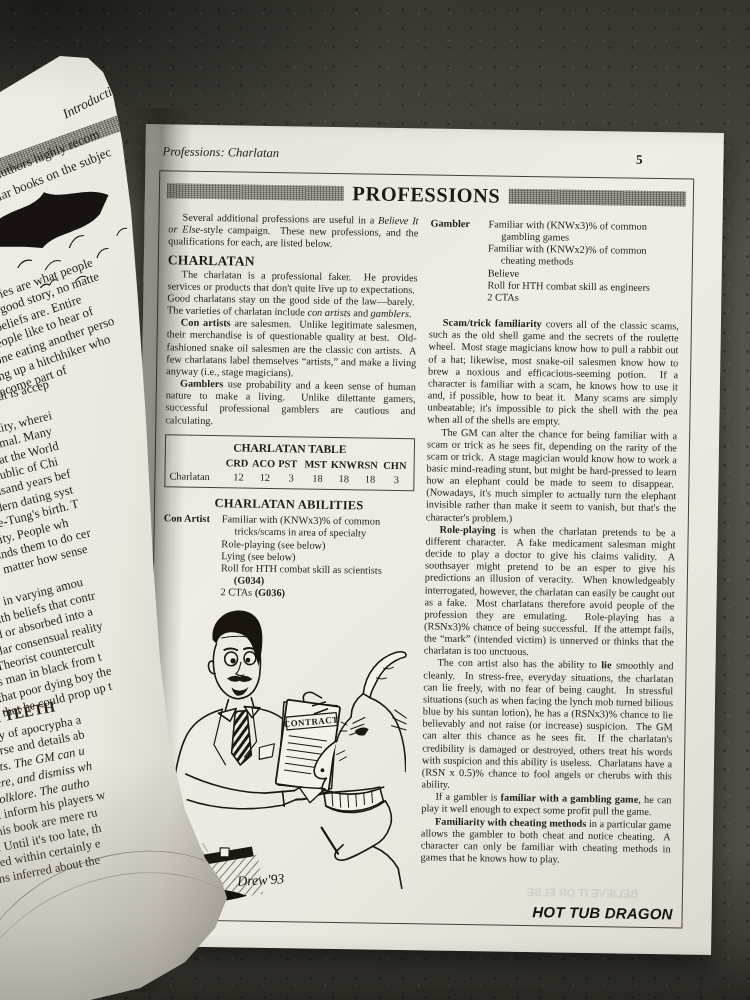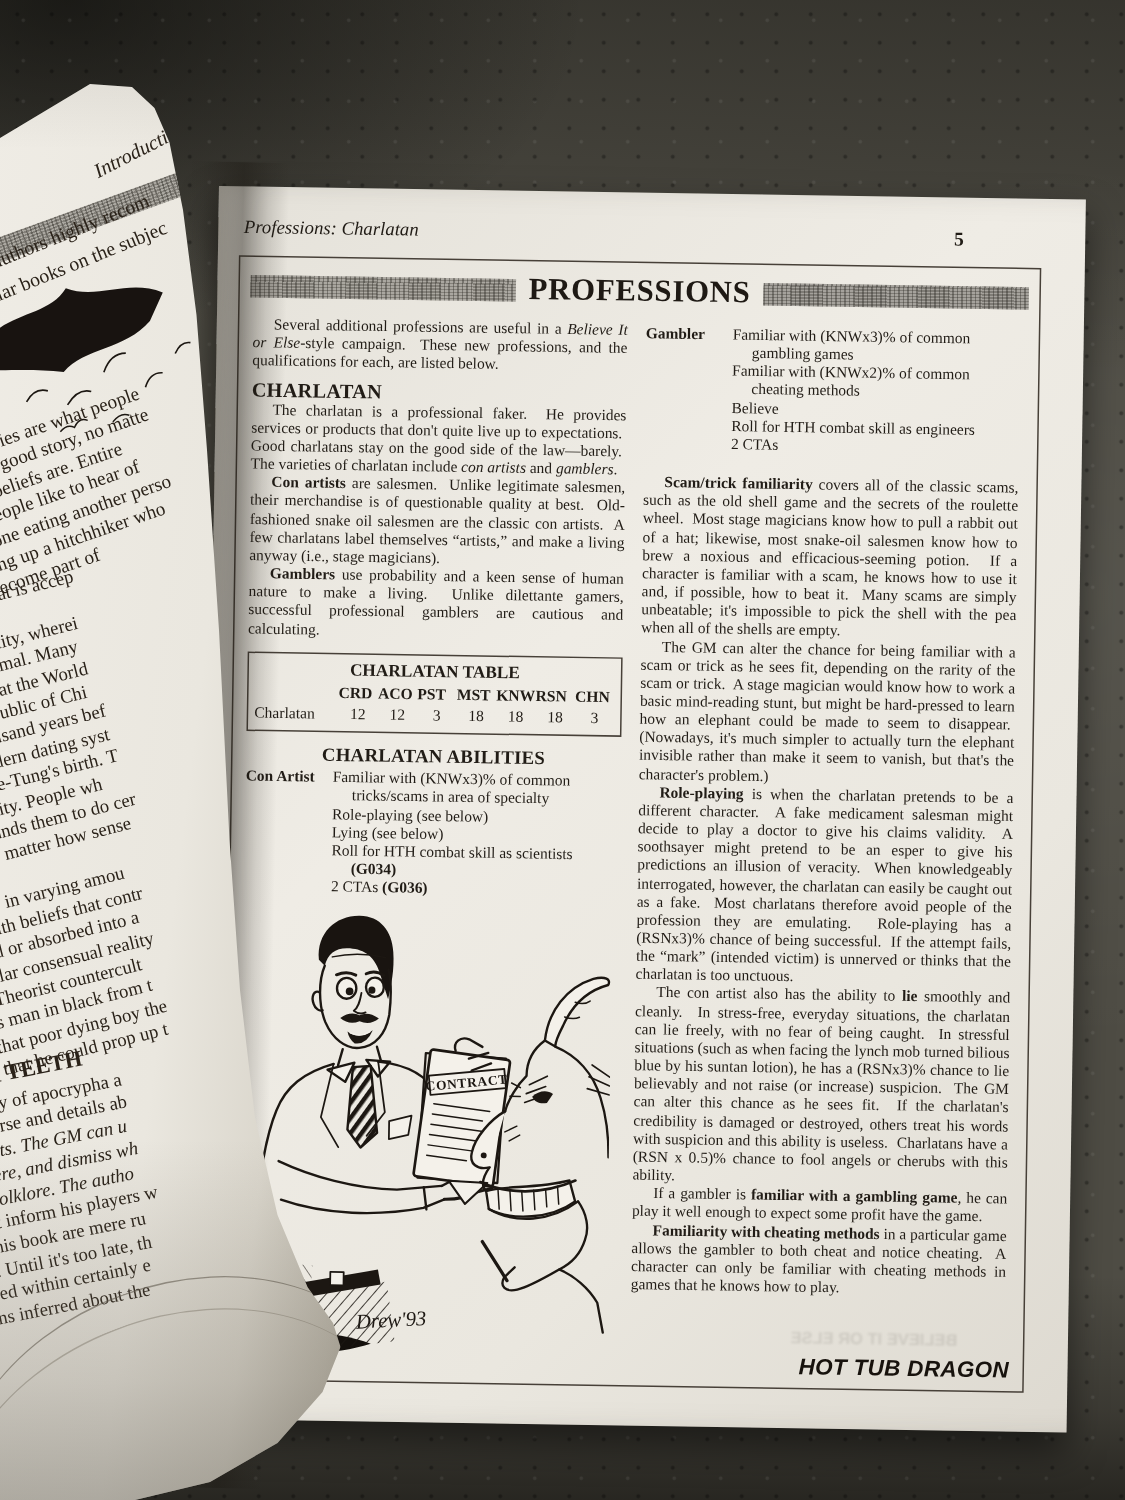--- a/index.html
+++ b/index.html
@@ -263,21 +263,21 @@
                 <div class="ab-item"><span>Believe</span></div>
                 <div class="ab-item"><span>Roll for HTH combat skill as engineers</span></div>
                 <div class="ab-item"><span>2 CTAs</span></div>
               </div>
             </div>
             <div style="height: 14px;"></div>
             <p class="para"><span class="b">Scam/trick familiarity</span><span> covers all of the classic scams, such as the old shell game and the secrets of the roulette wheel.&nbsp; Most stage magicians know how to pull a rabbit out of a hat; likewise, most snake-oil salesmen know how to brew a noxious and efficacious-seeming potion.&nbsp; If a character is familiar with a scam, he knows how to use it and, if possible, how to beat it.&nbsp; Many scams are simply unbeatable; it's impossible to pick the shell with the pea when all of the shells are empty.</span></p>
             <p class="para"><span>The GM can alter the chance for being familiar with a scam or trick as he sees fit, depending on the rarity of the scam or trick.&nbsp; A stage magician would know how to work a basic mind-reading stunt, but might be hard-pressed to learn how an elephant could be made to seem to disappear.&nbsp; (Nowadays, it's much simpler to actually turn the elephant invisible rather than make it seem to vanish, but that's the character's problem.)</span></p>
             <p class="para"><span class="b">Role-playing</span><span> is when the charlatan pretends to be a different character.&nbsp; A fake medicament salesman might decide to play a doctor to give his claims validity.&nbsp; A soothsayer might pretend to be an esper to give his predictions an illusion of veracity.&nbsp; When knowledgeably interrogated, however, the charlatan can easily be caught out as a fake.&nbsp; Most charlatans therefore avoid people of the profession they are emulating.&nbsp; Role-playing has a (RSNx3)% chance of being successful.&nbsp; If the attempt fails, the “mark” (intended victim) is unnerved or thinks that the charlatan is too unctuous.</span></p>
             <p class="para"><span>The con artist also has the ability to </span><span class="b">lie</span><span> smoothly and cleanly.&nbsp; In stress-free, everyday situations, the charlatan can lie freely, with no fear of being caught.&nbsp; In stressful situations (such as when facing the lynch mob turned bilious blue by his suntan lotion), he has a (RSNx3)% chance to lie believably and not raise (or increase) suspicion.&nbsp; The GM can alter this chance as he sees fit.&nbsp; If the charlatan's credibility is damaged or destroyed, others treat his words with suspicion and this ability is useless.&nbsp; Charlatans have a (RSN x 0.5)% chance to fool angels or cherubs with this ability.</span></p>
-            <p class="para"><span>If a gambler is </span><span class="b">familiar with a gambling game</span><span>, he can play it well enough to expect some profit have the game.</span></p>
+            <p class="para"><span>If a gambler is </span><span class="b">familiar with a gambling game</span><span>, he can play it well enough to expect some profit pull the game.</span></p>
             <p class="para"><span class="b">Familiarity with cheating methods</span><span> in a particular game allows the gambler to both cheat and notice cheating.&nbsp; A character can only be familiar with cheating methods in games that he knows how to play.</span></p>
           </div>
       </div>
       <div class="bleed">BELIEVE IT OR ELSE</div>
       <div class="footer">HOT TUB DRAGON</div>
     </div>
   </div>
 
   <div class="gutter"></div>
 

